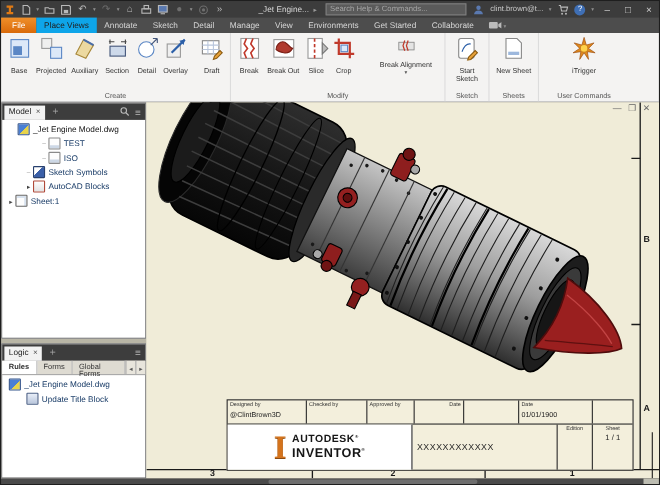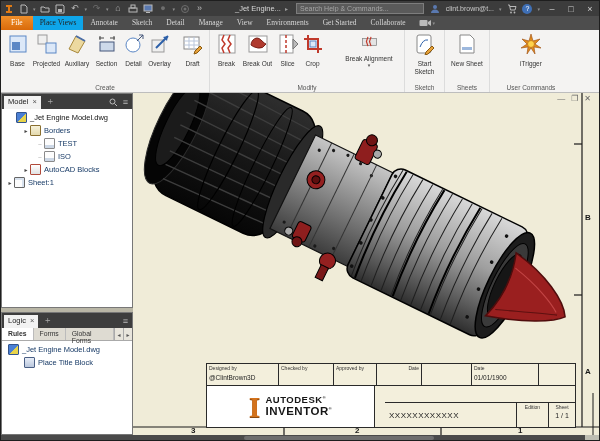--- a/index.html
+++ b/index.html
@@ -16,21 +16,21 @@
   .doc-title { position:absolute; left:234px; top:3px; color:#d8d8d8; font-size:7.5px; }
   .doc-title-caret { position:absolute; left:284px; top:4px; color:#9a9a9a; font-size:6px; }
   .searchbox { position:absolute; left:295px; top:2px; width:128px; height:11px; background:#5a5a5a; border:1px solid #7d7d7d; color:#a5a5a5; font-size:7px; padding:0 3px; font-family:"Liberation Sans",sans-serif; }
   .searchbox::placeholder { color:#a5a5a5; }
   .tb-right { position:absolute; right:2px; top:1px; height:13px; display:flex; align-items:center; gap:5px; }
   .user-name { color:#c9c9c9; font-size:7px; }
   .help-circle { width:10px; height:10px; border-radius:50%; background:#3f6fb5; color:#fff; font-size:7px; display:flex; align-items:center; justify-content:center; }
   .winctl { color:#cfcfcf; font-size:9px; width:14px; text-align:center; }
 
   
-  .tabrow { position:absolute; left:0; top:15px; width:100%; height:14px; background:#4d4d4d; display:flex; align-items:stretch;font-family:Liberation Serif, serif; }
+  .tabrow { position:absolute; left:0; top:15px; width:100%; height:14px; background:#4d4d4d; display:flex; align-items:stretch; }
   .rtab { padding:2px 7px 0; font-size:7.5px; color:#d6d6d6; white-space:nowrap; }
   .rtab.file { background:linear-gradient(#ef8f2a,#d96a0a); color:#fff; padding:2px 10px 0; }
   .rtab.active { background:#0ea5e9; color:#222; }
   .tab-cam { display:flex; align-items:center; gap:2px; padding:0 6px; color:#bbb; }
   .tab-cam svg { width:12px; height:8px; }
 
   
   .ribbon { position:absolute; left:0; top:29px; width:100%; height:63px; background:#f4f3f2; border-bottom:1px solid #bdbdbd; display:flex; }
   .rgroup { position:relative; border-right:1px solid #dcdcdc; padding:1px 3px 11px; }
   .rbtns { display:flex; height:100%; align-items:flex-start; }
@@ -87,21 +87,21 @@
   .tb-c { border-right:1px solid #2a2a2a; padding:1px 2px; position:relative; }
   .tb-lab { font-size:5px; color:#333; }
   .tb-val { font-size:6.5px; margin-top:3px; }
   .tb-r2 { flex:1; display:flex; }
   .logo-cell { width:168px; border-right:1px solid #2a2a2a; background:#fff; display:flex; align-items:center; justify-content:center; gap:5px; }
   .logo-i { font-family:"Liberation Serif",serif; font-weight:bold; font-size:30px; color:#d4731c; line-height:0.9; text-shadow:0 1px 0 #8a4a10; }
   .logo-text { color:#161616; font-weight:bold; line-height:1.05; }
   .logo-top { font-size:9.5px; letter-spacing:0.5px; }
   .logo-bottom { font-size:11.5px; letter-spacing:0.5px; }
   .logo-text sup { font-size:4px; }
-  .tb-right2 { flex:1; display:flex; flex-direction:column;margin-left:10px; }
+  .tb-right2 { flex:1; display:flex; flex-direction:row; }
   .tb-strip { height:17px; border-bottom:1px solid #2a2a2a; }
   .tb-lower { flex:1; display:flex; }
   .pn-cell { width:132px; border-right:1px solid #2a2a2a; font-size:8px; display:flex; align-items:center; padding-left:4px; letter-spacing:0.5px; }
   .ed-cell { width:32px; border-right:1px solid #2a2a2a; text-align:center; padding-top:1px; }
   .sh-cell { flex:1; text-align:center; padding-top:1px; }
   .sh-val { font-size:7px; margin-top:2px; }
 
   
   .statusbar { position:absolute; left:0; top:434px; width:100%; height:7px; background:#4a4a4a; }
   .sb-thumb { position:absolute; left:243px; top:1px; width:190px; height:4px; background:#6e6e6e; border-radius:2px; }
@@ -371,34 +371,34 @@
                 <line x1="5.5" y1="5.5" x2="8" y2="8" stroke="#bbb"></line>
               </svg></span>
           <span class="burger">≡</span>
         </span>
       </div>
       <div class="tree">
         <div class="trow root" style="padding-left:14px">
             <span class="ti i-dwg"></span>
             <span>_Jet Engine Model.dwg</span>
           </div>
-        <div class="trow" style="padding-left:20px">
-            <span class="arr">▸</span>
-            <span class="ti i-borders"></span>
-            <span>Borders</span>
-          </div>
         <div class="trow" style="padding-left:34px">
             <span class="arr dash">–</span>
             <span class="ti i-tbitem"></span>
             <span>TEST</span>
           </div>
         <div class="trow" style="padding-left:34px">
             <span class="arr dash">–</span>
             <span class="ti i-tbitem"></span>
             <span>ISO</span>
+          </div>
+        <div class="trow" style="padding-left:20px">
+            <span class="arr dash">–</span>
+            <span class="ti i-sketch"></span>
+            <span>Sketch Symbols</span>
           </div>
         <div class="trow" style="padding-left:20px">
             <span class="arr">▸</span>
             <span class="ti i-acad"></span>
             <span>AutoCAD Blocks</span>
           </div>
         <div class="trow" style="padding-left:4px">
             <span class="arr">▸</span>
             <span class="ti i-sheet"></span>
             <span>Sheet:1</span>
@@ -426,21 +426,21 @@
             <span>▸</span>
           </span>
       </div>
       <div class="tree">
         <div class="trow" style="padding-left:6px">
             <span class="ti i-dwg"></span>
             <span>_Jet Engine Model.dwg</span>
           </div>
         <div class="trow" style="padding-left:22px">
             <span class="ti i-rule"></span>
-            <span>Place Title Block</span>
+            <span>Update Title Block</span>
           </div>
       </div>
     </div>
 
     <div class="canvas">
 
       <svg class="scene" width="468" height="342" viewBox="0 0 468 342">
         <defs>
           <linearGradient id="gMid" x1="0" y1="0" x2="0" y2="1">
             <stop offset="0" stop-color="#c6c6c6"></stop>

